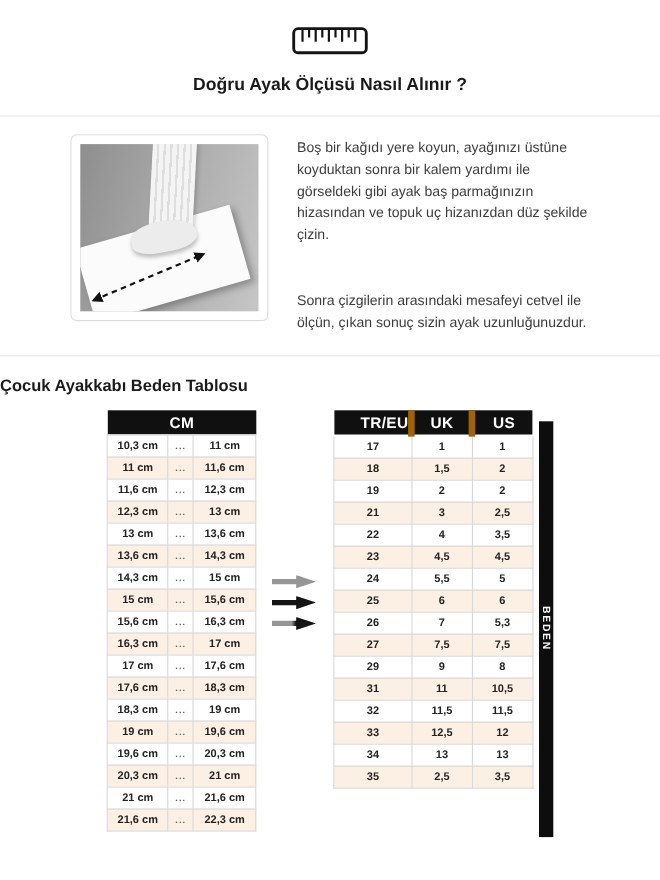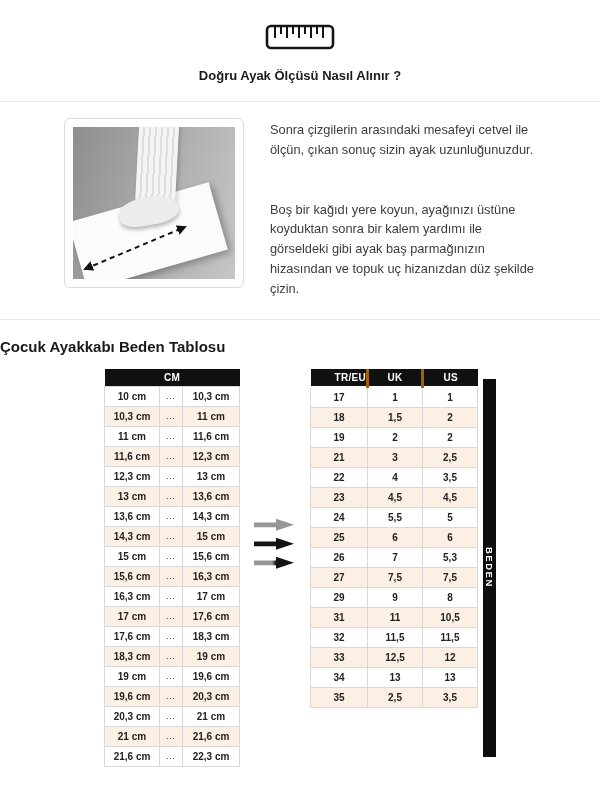--- a/index.html
+++ b/index.html
@@ -2,21 +2,21 @@
 <html><head>
 <meta charset="utf-8">
 <style>
   html,body { margin:0; padding:0; }
   body {
     width:600px; height:800px; background:#ffffff; overflow:hidden;
     font-family:"Liberation Sans", sans-serif; color:#222;
   }
   .header { padding-top:22px; text-align:center; }
   .ruler-wrap { display:inline-block; }
-  h1.page-title { font-size:13px; font-weight:bold; color:#1a1a1a; margin:12px 0 18px; }
+  h1.page-title { font-size:16px; font-weight:bold; color:#1a1a1a; margin:12px 0 18px; }
   .divider { border:none; border-top:1px solid #e7e7e7; margin:0; }
 
   
   .howto { display:flex; gap:26px; padding:16px 58px 20px 64px; }
   .photo-card {
     flex-shrink:0; width:180px; height:170px; border:1px solid #ddd;
     border-radius:6px; padding:8px; box-sizing:border-box;
   }
   .photo {
     position:relative; width:100%; height:100%; overflow:hidden;
@@ -48,27 +48,27 @@
   h2.section-title { text-align:left; font-size:15px; font-weight:bold; color:#1a1a1a; margin:18px 0 14px; }
   .tables { display:flex; justify-content:center; align-items:flex-start; }
 
   table { border-collapse:collapse; }
   td {
     border:1px solid #d8d8d8; font-size:10px; font-weight:bold; color:#222;
     text-align:center; padding:3px 3px; height:13px; background:#fff;
   }
   tbody tr:nth-child(even) td { background:#fcf0e4; }
   th {
-    background:#101010; color:#fff; font-size:10px; font-weight:bold;
+    background:#101010; color:#fff; font-size:14px; font-weight:bold;
     padding:3px 0; letter-spacing:.3px;
   }
   .cm-table td:nth-child(1){ width:48px; }
   .cm-table td:nth-child(2){ width:16px; font-size:8px; color:#555; letter-spacing:1px; }
   .cm-table td:nth-child(3){ width:50px; }
-  .size-table th { border-left:3px solid #a16207; border-bottom:2px solid #fff; }
+  .size-table th { border-left:6px solid #a16207; border-bottom:2px solid #fff; }
   .size-table th:first-child { border-left:none;padding-left:24px; }
   .size-table td { width:48px; }
 
   .arrows { display:flex; flex-direction:column; gap:7px; margin:150px 16px 0 14px; }
   .arrow {
     width:40px; height:12px;
     clip-path:polygon(0 30%,55% 30%,55% 0,100% 50%,55% 100%,55% 70%,0 70%);
   }
   .arrow-1 { background:#969696; }
   .arrow-2 { background:#141414; }
@@ -118,43 +118,38 @@
         <defs>
           <marker id="ah" viewBox="0 0 10 10" refX="8" refY="5" markerWidth="5" markerHeight="5" orient="auto-start-reverse">
             <path d="M0,0 L10,5 L0,10 z" fill="#111"></path>
           </marker>
         </defs>
         <line x1="12" y1="58" x2="112" y2="16" stroke="#111" stroke-width="2" stroke-dasharray="5 4" marker-start="url(#ah)" marker-end="url(#ah)"></line>
       </svg>
     </div>
   </div>
   <div class="howto-text">
+    <p>Boş bir kağıdı yere koyun, ayağınızı üstüne koyduktan sonra bir kalem yardımı ile görseldeki gibi ayak baş parmağınızın hizasından ve topuk uç hizanızdan düz şekilde çizin.</p>
     <p>Sonra çizgilerin arasındaki mesafeyi cetvel ile ölçün, çıkan sonuç sizin ayak uzunluğunuzdur.</p>
-    <p>Boş bir kağıdı yere koyun, ayağınızı üstüne koyduktan sonra bir kalem yardımı ile görseldeki gibi ayak baş parmağınızın hizasından ve topuk uç hizanızdan düz şekilde çizin.</p>
   </div>
 </section>
 
 <hr class="divider">
 
 <h2 class="section-title">Çocuk Ayakkabı Beden Tablosu</h2>
 
 <section class="tables">
 
   <table class="cm-table">
     <thead>
       <tr>
           <th colspan="3">CM</th>
         </tr>
     </thead>
     <tbody>
-        <tr>
-          <td>10 cm</td>
-          <td>...</td>
-          <td>10,3 cm</td>
-        </tr>
         <tr>
           <td>10,3 cm</td>
           <td>...</td>
           <td>11 cm</td>
         </tr>
         <tr>
           <td>11 cm</td>
           <td>...</td>
           <td>11,6 cm</td>
         </tr>

